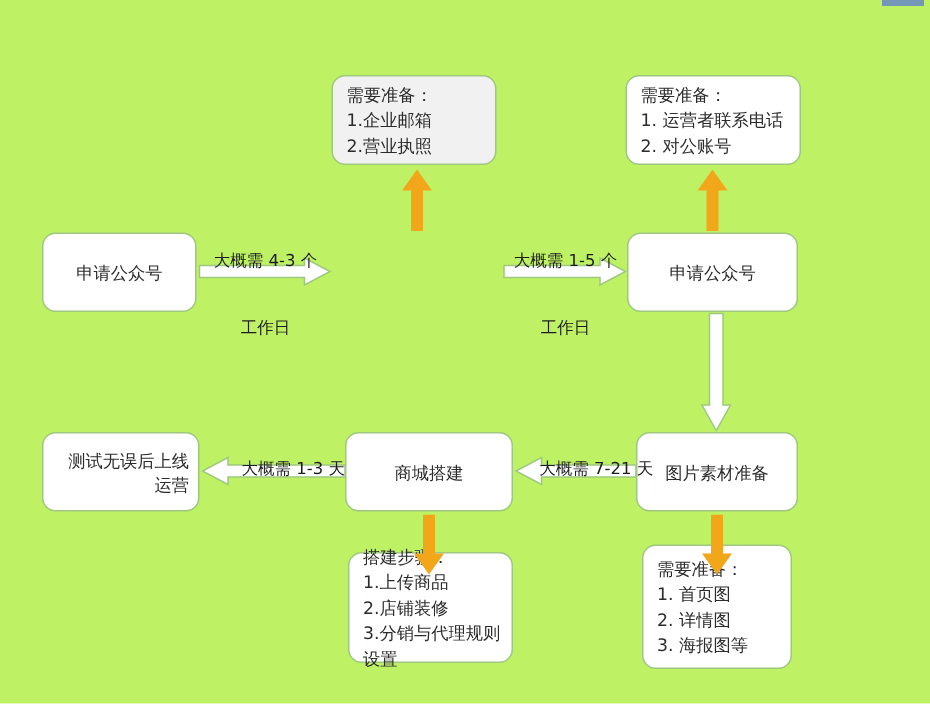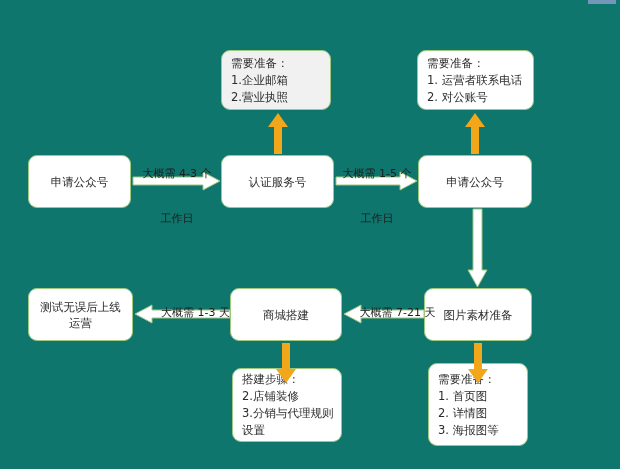--- a/index.html
+++ b/index.html
@@ -7,21 +7,21 @@
     padding: 0;
     background: #ffffff;
   }
   body {
     font-family: "DejaVu Sans", "Liberation Sans", sans-serif;
   }
   #canvas {
     position: relative;
     width: 620px;
     height: 469px;
-    background: #0f766e;
+    background: #bef264;
     overflow: hidden;
   }
 
   
   .top-sliver {
     position: absolute;
     top: 0px;
     left: 588px;
     width: 28px;
     height: 4px;
@@ -31,21 +31,21 @@
   
   .node {
     position: absolute;
     box-sizing: border-box;
     border: 1px solid #9ec77f;
     border-radius: 9px;
     background: #ffffff;
     display: flex;
     align-items: center;
     justify-content: center;
-    text-align: center;
+    text-align: right;
     color: #2b2b2b;
     font-size: 11.5px;
     line-height: 16px;
     padding: 2px 6px;
   }
   .node.shaded {
     background: #f1f1f1;
   }
   .node.note {
     justify-content: flex-start;
@@ -122,33 +122,31 @@
       <span class="note-line">需要准备：</span>
       <span class="note-line">1. 首页图</span>
       <span class="note-line">2. 详情图</span>
       <span class="note-line">3. 海报图等</span>
     </div>
   </div>
 
   <div class="node note" style="left:232px; top:368px; width:110px; height:74px;">
     <div class="note-body">
       <span class="note-line">搭建步骤：</span>
+      <span class="note-line">1.上传商品</span>
       <span class="note-line">2.店铺装修</span>
       <span class="note-line">3.分销与代理规则</span>
       <span class="note-line">设置</span>
     </div>
   </div>
 
   <div class="node" style="left:28px; top:155px; width:103px; height:53px;">
     <span>申请公众号</span>
   </div>
 
-  <div class="node" style="left:221px; top:155px; width:113px; height:53px;">
-    <span>认证服务号</span>
-  </div>
 
   <div class="node" style="left:418px; top:155px; width:114px; height:53px;">
     <span>申请公众号</span>
   </div>
 
   <div class="node" style="left:424px; top:288px; width:108px; height:53px;">
     <span>图片素材准备</span>
   </div>
 
   <div class="node" style="left:230px; top:288px; width:112px; height:53px;">

